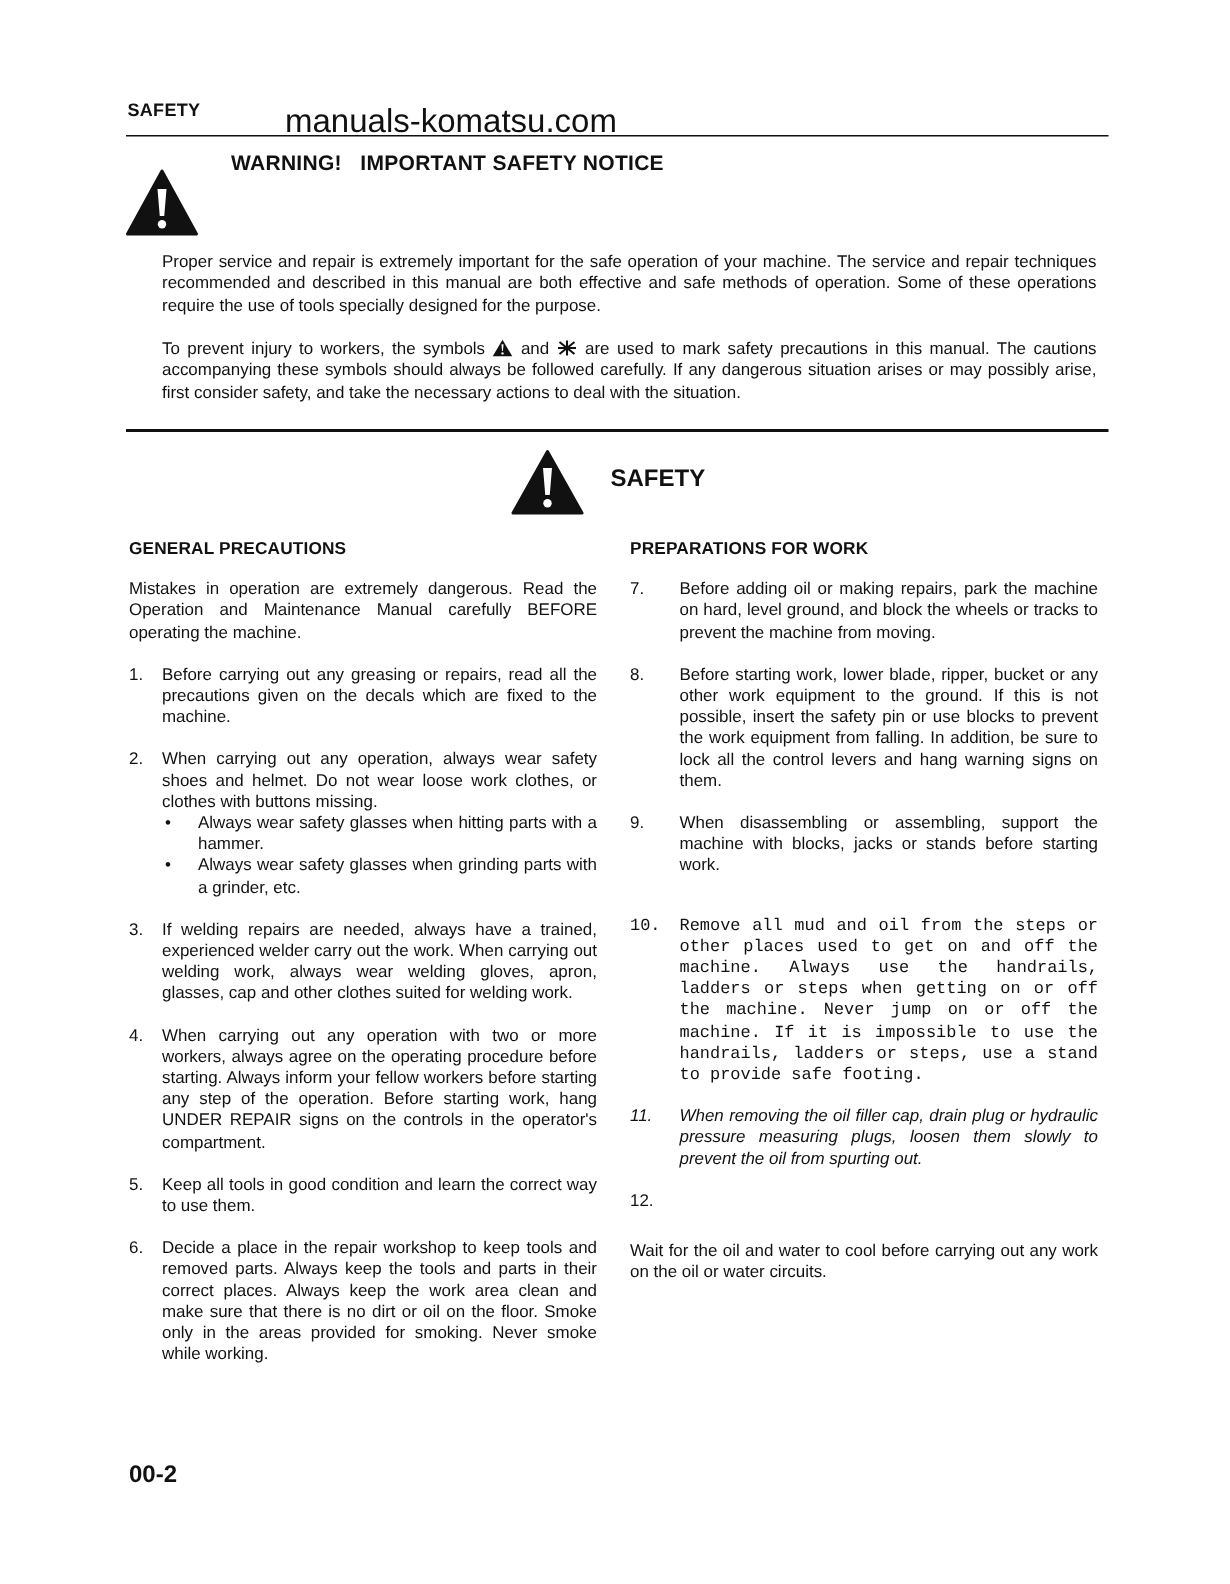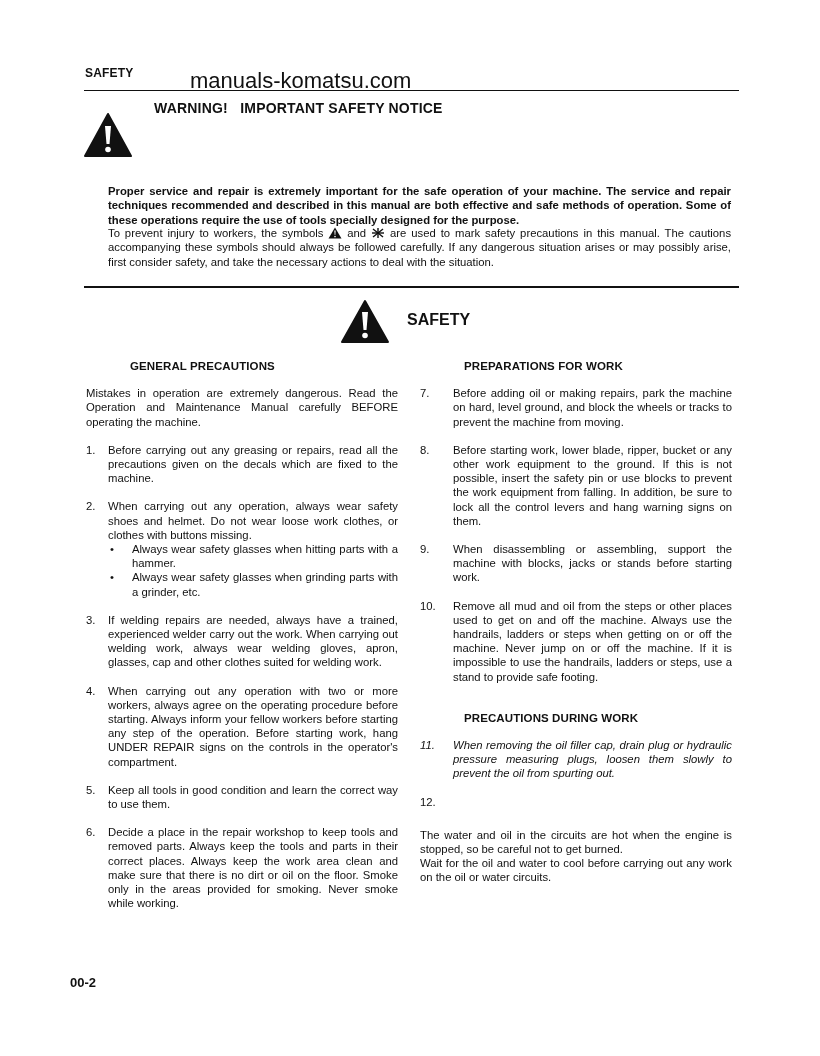--- a/index.html
+++ b/index.html
@@ -9,47 +9,47 @@
   .hdr-title { left: 85px; top: 66px; font-size: 12px; font-weight: bold; letter-spacing: 0.2px; }
   .hdr-rule { left: 84px; top: 90px; width: 655px; height: 1px; background: #111; }
   .watermark { left: 190px; top: 68px; font-size: 22px; color: #111; }
   .warn-icon { left: 83px; top: 112px; width: 50px; height: 46px; }
   .warn-title { left: 154px; top: 100px; font-size: 14px; font-weight: bold; letter-spacing: 0.2px; }
   .intro { left: 108px; width: 623px; font-size: 11.3px; line-height: 14.4px; text-align: justify; }
   .inline-sym { display: inline-block; vertical-align: -2px; width: 14px; height: 12px; }
   .mid-rule { left: 84px; top: 286px; width: 655px; height: 2px; background: #111; }
   .safety-icon { left: 340px; top: 299px; width: 50px; height: 45px; }
   .safety-title { left: 407px; top: 311px; font-size: 16px; font-weight: bold; }
-  .sec-head { font-size: 11.5px; font-weight: bold; letter-spacing: 0.1px; margin-left: 44px; }
+  .sec-head { font-size: 11.5px; font-weight: bold; letter-spacing: 0.1px; }
   .col { width: 312px; font-size: 11.3px; line-height: 14.2px; }
   .para { text-align: justify; }
   .item { display: flex; margin: 0; }
   .num { flex: 0 0 22px; }
   .num-r { flex: 0 0 33px; }
   .txt { flex: 1; text-align: justify; }
   .bullets { margin: 0; padding: 0; list-style: none; }
   .bullets li { display: flex; }
   .bullets .dot { flex: 0 0 22px; padding-left: 2px; }
-  .footer { left: 70px; top: 975px; font-size: 13px; font-weight: bold; }
+  .footer { left: 86px; top: 975px; font-size: 16px; font-weight: bold; }
 </style>
 </head>
 <body>
 
 <div class="abs hdr-title">SAFETY</div>
 <div class="abs hdr-rule"></div>
 <div class="abs watermark">manuals-komatsu.com</div>
 
 <svg class="abs warn-icon" viewBox="0 0 50 46">
   <path d="M25 2 L48 44 L2 44 Z" fill="#111" stroke="#111" stroke-width="2" stroke-linejoin="round"></path>
   <path d="M22 14 L28 14 L26.5 32 L23.5 32 Z" fill="#fff"></path>
   <circle cx="25" cy="37.5" r="2.8" fill="#fff"></circle>
 </svg>
 <div class="abs warn-title" style="white-space:pre;">WARNING!   IMPORTANT SAFETY NOTICE</div>
 
-<div class="abs intro" style="top:184px;font-weight:bold;">Proper service and repair is extremely important for the safe operation of your machine. The service and repair techniques recommended and described in this manual are both effective and safe methods of operation. Some of these operations require the use of tools specially designed for the purpose.</div>
+<div class="abs intro" style="top:168px;">Proper service and repair is extremely important for the safe operation of your machine. The service and repair techniques recommended and described in this manual are both effective and safe methods of operation. Some of these operations require the use of tools specially designed for the purpose.</div>
 <div class="abs intro" style="top:226px;">
   <span>To prevent injury to workers, the symbols</span>
   <svg class="inline-sym" viewBox="0 0 14 12">
     <path d="M7 0.5 L13.5 11.5 L0.5 11.5 Z" fill="#111"></path>
     <path d="M6.3 3.5 L7.7 3.5 L7.3 8 L6.7 8 Z" fill="#fff"></path>
     <circle cx="7" cy="9.6" r="0.8" fill="#fff"></circle>
   </svg>
   <span>and</span>
   <svg class="inline-sym" viewBox="0 0 14 12">
     <g stroke="#111" stroke-width="1.4" fill="none">
@@ -126,35 +126,33 @@
     <span class="txt">Before adding oil or making repairs, park the machine on hard, level ground, and block the wheels or tracks to prevent the machine from moving.</span>
   </div>
   <div class="item" style="margin-top:14px;">
     <span class="num-r">8.</span>
     <span class="txt">Before starting work, lower blade, ripper, bucket or any other work equipment to the ground. If this is not possible, insert the safety pin or use blocks to prevent the work equipment from falling. In addition, be sure to lock all the control levers and hang warning signs on them.</span>
   </div>
   <div class="item" style="margin-top:14px;">
     <span class="num-r">9.</span>
     <span class="txt">When disassembling or assembling, support the machine with blocks, jacks or stands before starting work.</span>
   </div>
-  <div class="item" style="margin-top:14px;">
+  <div class="item" style="margin-top:26px;font-family:Liberation Mono, monospace;">
     <span class="num-r">10.</span>
     <span class="txt">Remove all mud and oil from the steps or other places used to get on and off the machine. Always use the handrails, ladders or steps when getting on or off the machine. Never jump on or off the machine. If it is impossible to use the handrails, ladders or steps, use a stand to provide safe footing.</span>
   </div>
 
-  <div class="sec-head" style="margin-top:27px;">PRECAUTIONS DURING WORK</div>
 
   <div class="item" style="margin-top:13px;font-style:italic;">
     <span class="num-r">11.</span>
     <div class="txt">
       <div>When removing the oil filler cap, drain plug or hydraulic pressure measuring plugs, loosen them slowly to prevent the oil from spurting out.</div>
     </div>
   </div>
   <div class="item" style="margin-top:14px;flex-direction:column;">
     <span class="num-r">12.</span>
     <div class="txt">
-      <div>The water and oil in the circuits are hot when the engine is stopped, so be careful not to get burned.</div>
       <div>Wait for the oil and water to cool before carrying out any work on the oil or water circuits.</div>
     </div>
   </div>
 </div>
 
 <div class="abs footer">00-2</div>
 
 </body></html>

